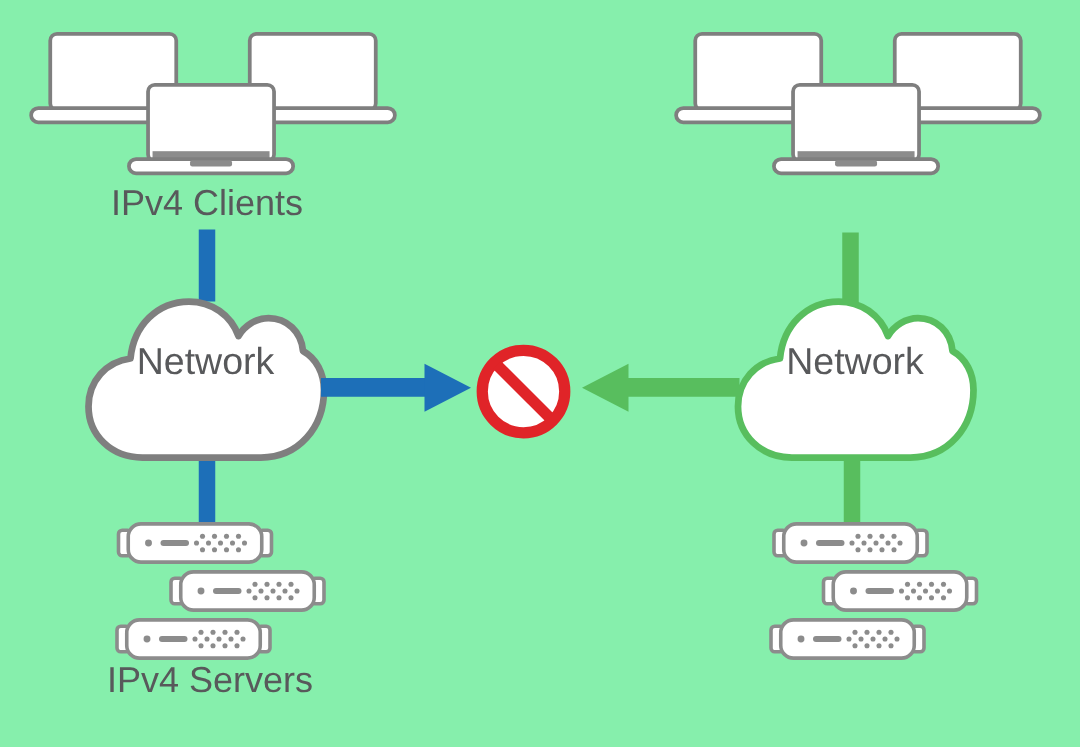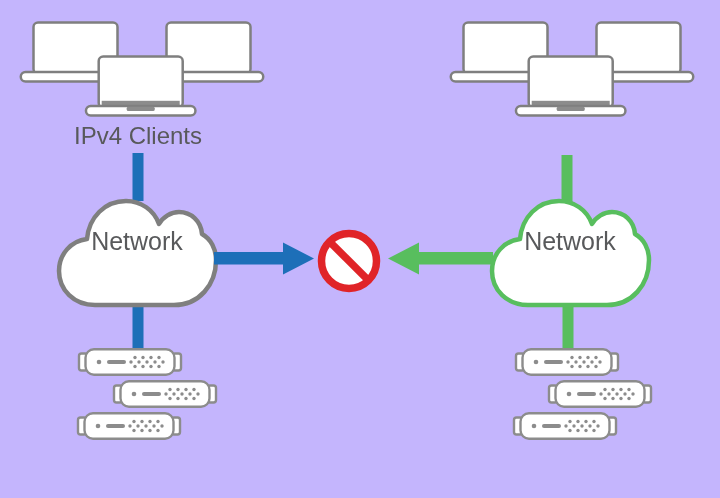--- a/index.html
+++ b/index.html
@@ -1,20 +1,20 @@
 <!DOCTYPE html>
 <html style="--ipv4-blue: #1D6FB8; --ipv6-green: #58BE5E; --no-access-red: #E02428; --outline-gray: #7F7F7F; --server-gray: #8C8C8C; --text-gray: #58595B;"><head>
 <meta charset="utf-8">
 <style>
   html, body { margin: 0; padding: 0; background: #ffffff; }
   #canvas {
     position: relative;
     width: 720px;
     height: 498px;
-    background: #c4b5fd;
+    background: #86efac;
     overflow: hidden;
     font-family: "Liberation Sans", sans-serif;
   }
   #diagram-svg { position: absolute; left: 0; top: 0; }
 
   
   .bluef  { fill: var(--ipv4-blue, #1D6FB8); }
   .greenf { fill: var(--ipv6-green, #58BE5E); }
   .redst  { fill: #ffffff; stroke: var(--no-access-red, #E02428); }
   .ol  { fill: #ffffff; stroke: var(--outline-gray, #7F7F7F); stroke-width: 2.5px; }
@@ -139,15 +139,16 @@
 
   <div class="cloud-text" style="left:57px; top:227px; width:160px">
     <div>Network</div>
   </div>
 
   <div class="cloud-text" style="left:490px; top:227px; width:160px">
     <div>Network</div>
   </div>
 
 
+  <div class="label" style="left:40px; top:441px; width:200px">IPv4 Servers</div>
 
 
 </div>
 
 </body></html>

